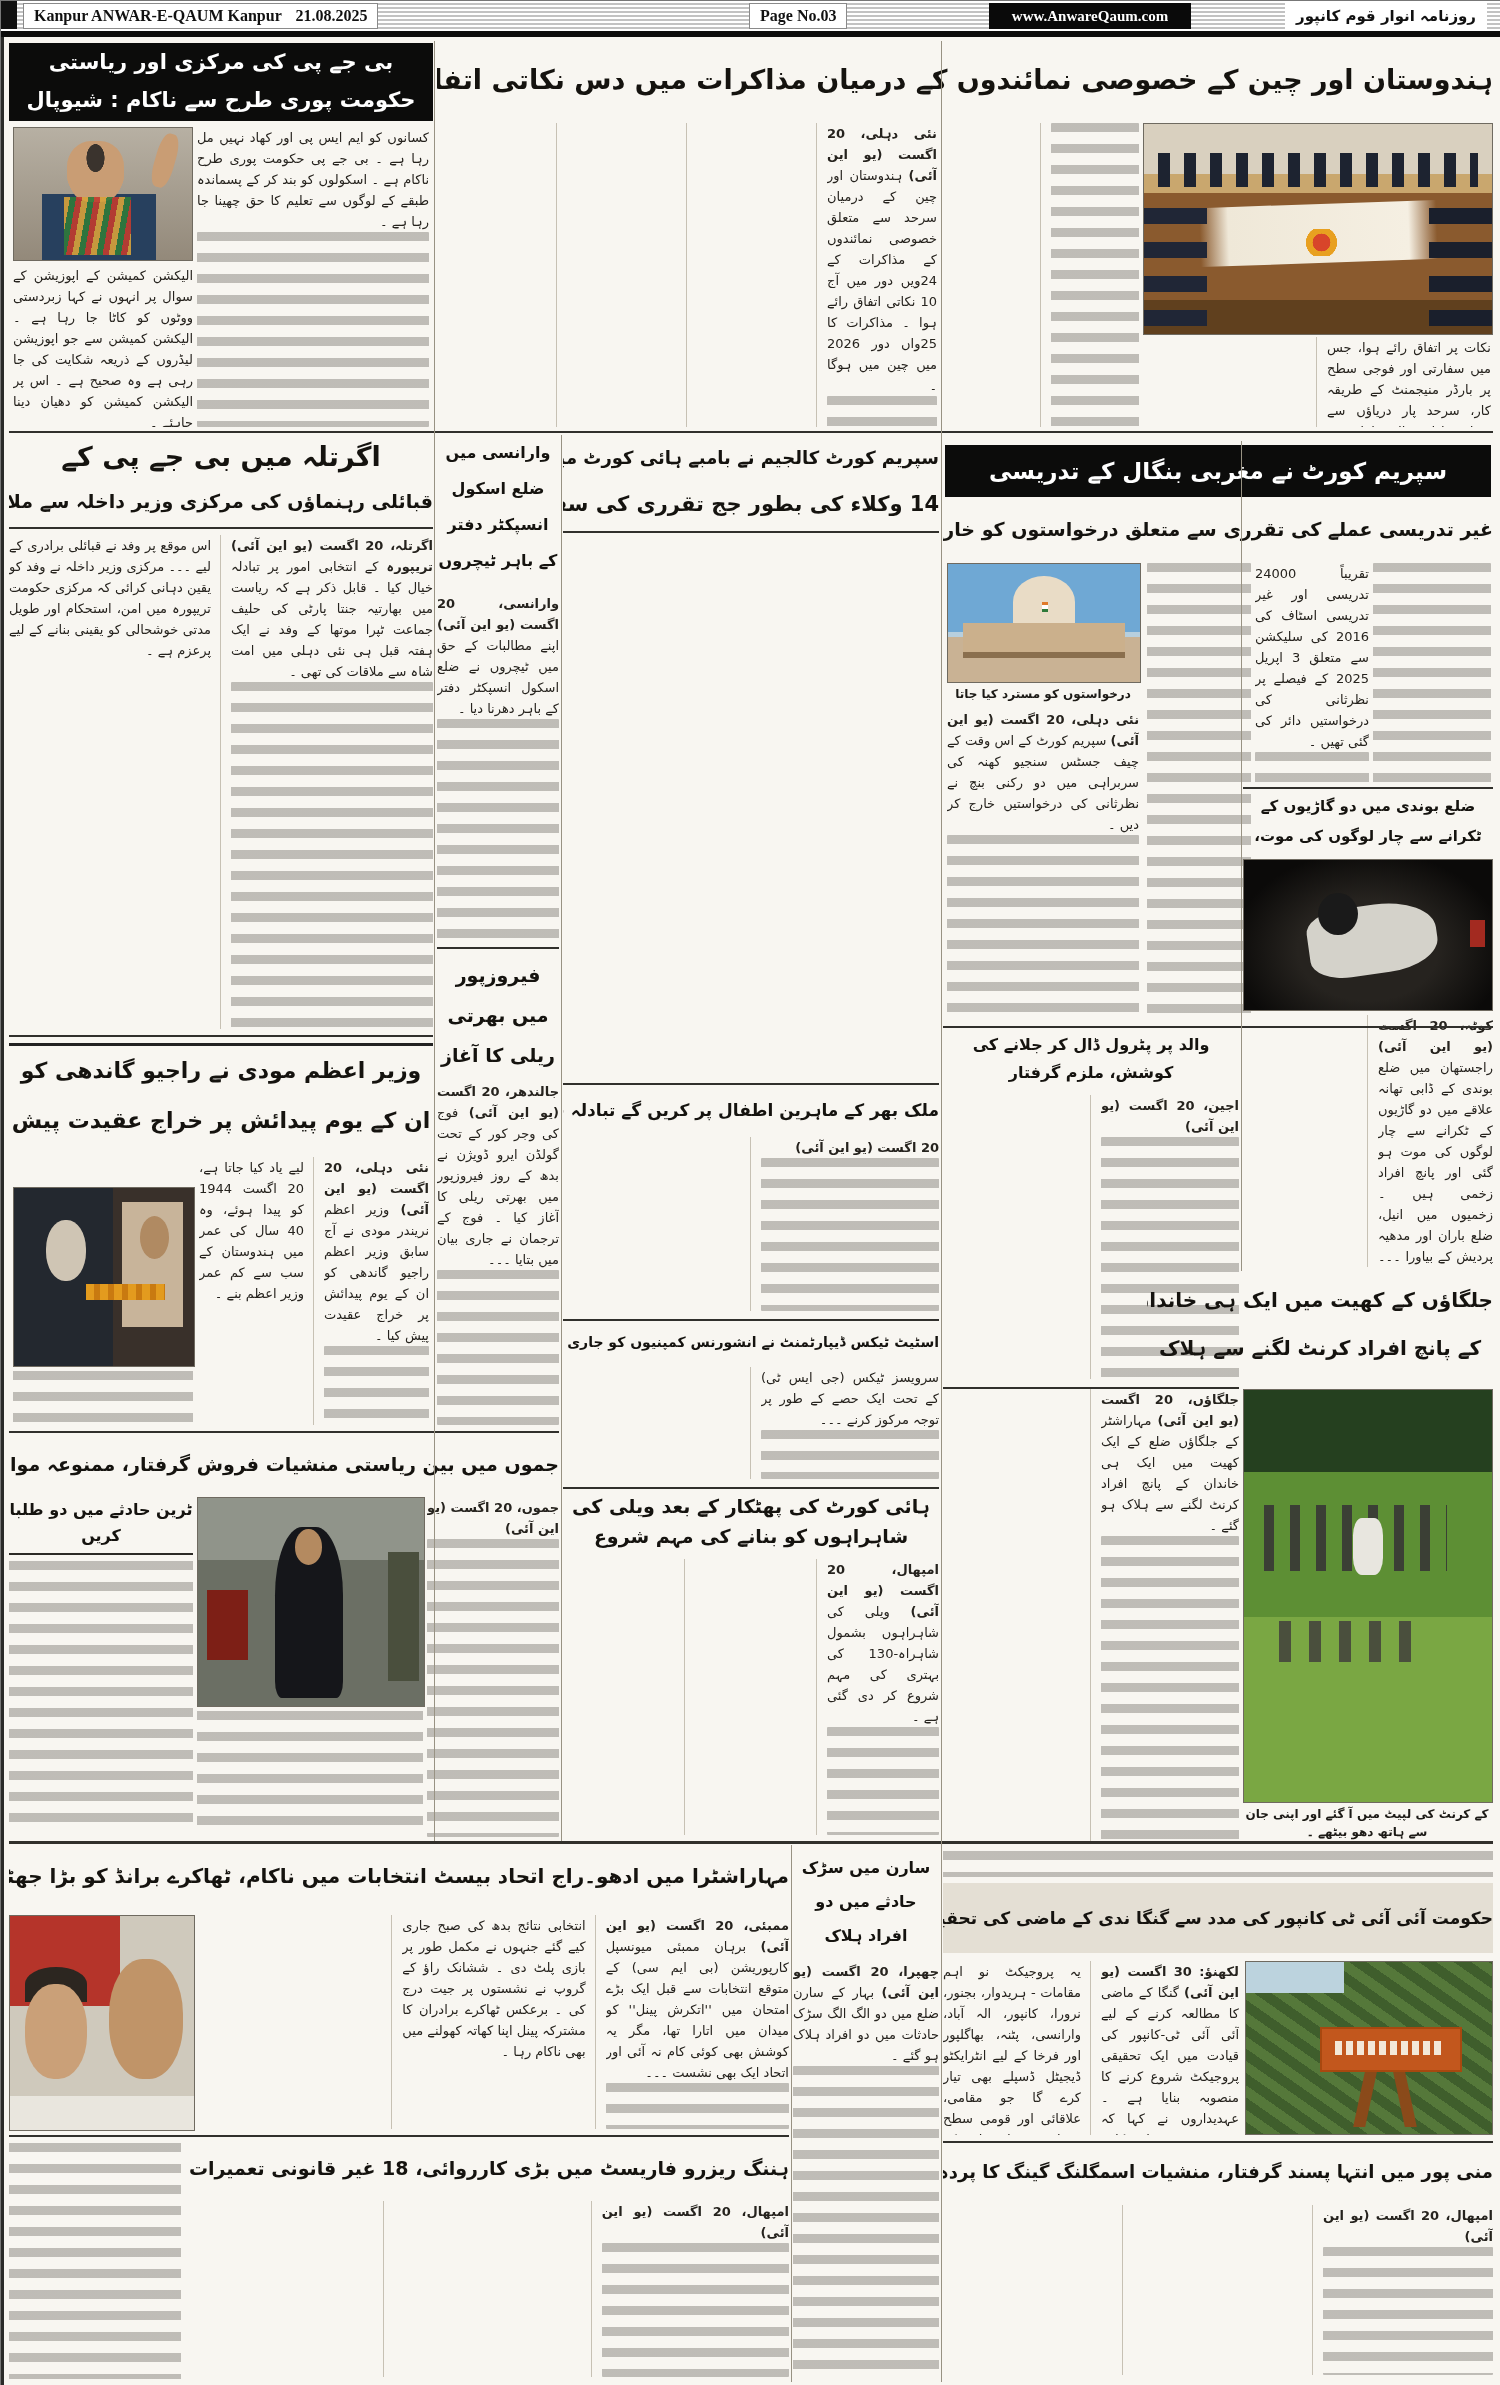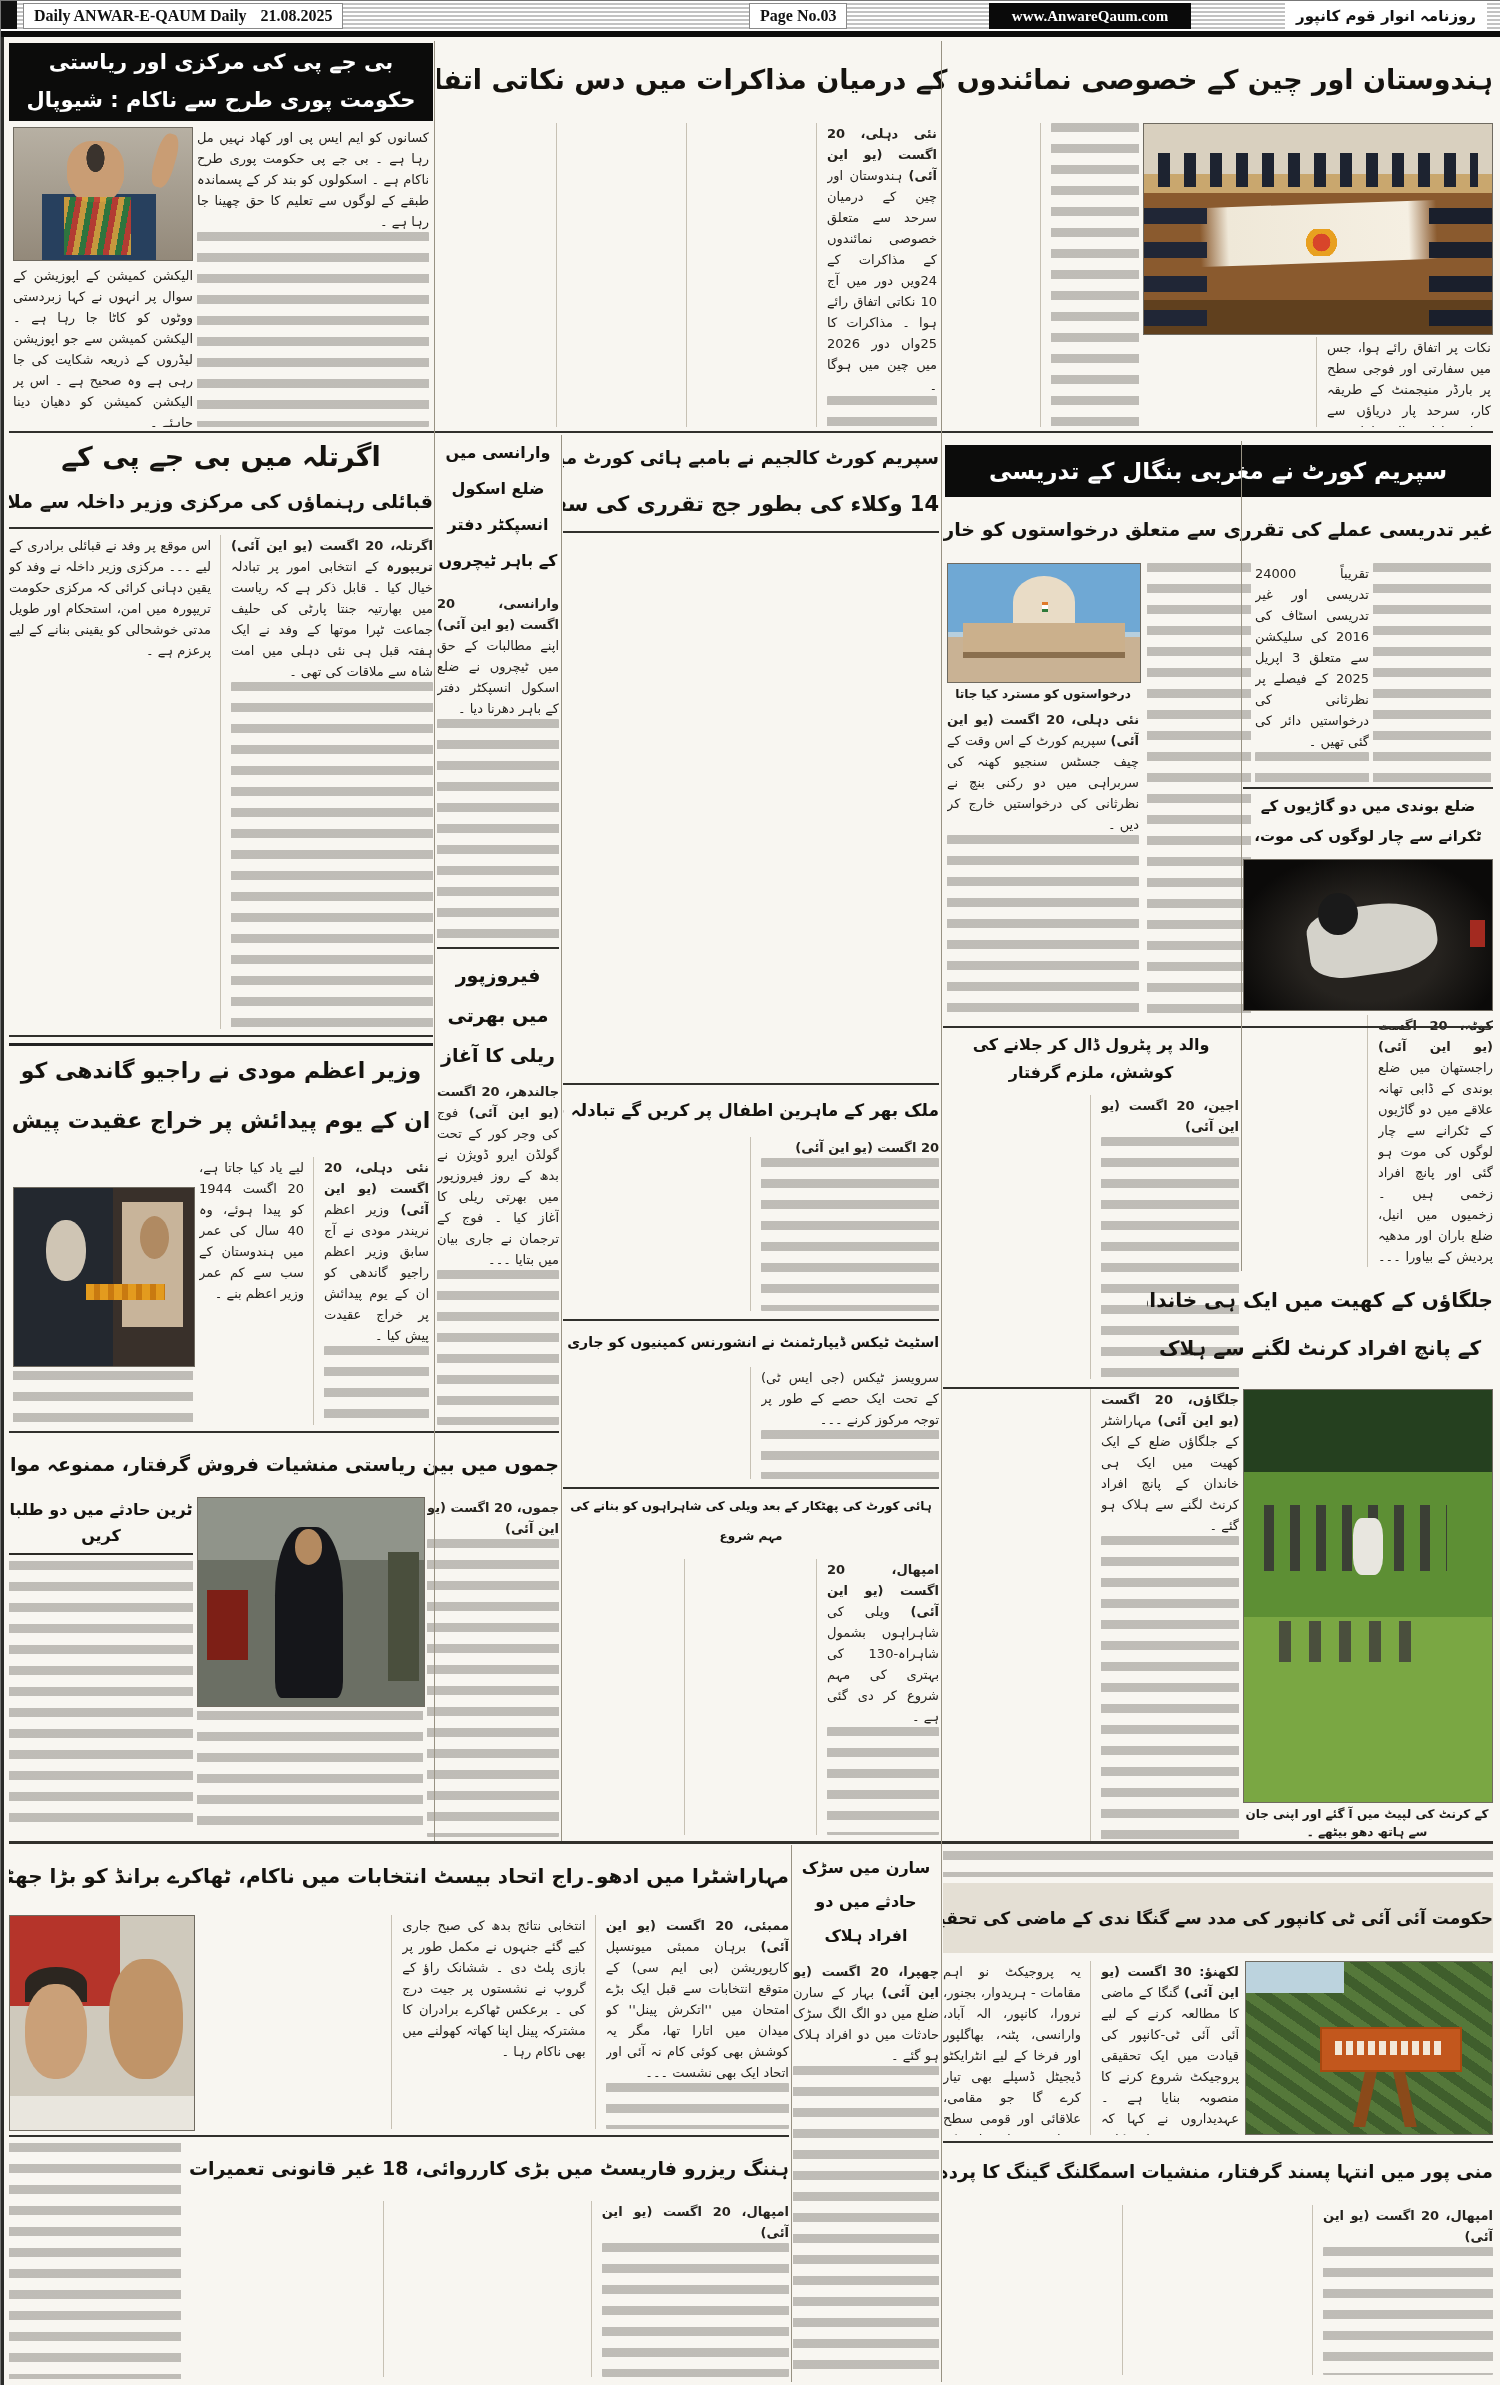--- a/index.html
+++ b/index.html
@@ -54,21 +54,21 @@
   .ph-iit{background:repeating-linear-gradient(35deg,#3f5e2c 0 10px,#55783a 10px 20px);}
 </style>
 </head>
 <body>
 
 <div class="page">
 
   <div class="hdr">
     <div class="hdr-corner"></div>
     <div class="hbox" style="left:22px;">
-      <span>Daily ANWAR-E-QAUM Daily</span>
+      <span>Kanpur ANWAR-E-QAUM Kanpur</span>
       <span style="margin-left:10px;">21.08.2025</span>
     </div>
     <div class="hbox" style="left:748px;font-family:Liberation Serif, serif;">Page No.03</div>
     <div class="hbox black-box" style="left:988px;width:180px;text-align:center;">www.AnwareQaum.com</div>
     <div class="hbox mast" style="right:14px;border-color:#fff;">روزنامہ  انوار قوم  کانپور</div>
   </div>
   <div class="topbar"></div>
   <div class="leftedge"></div>
 
   <div class="art" style="left:8px;top:42px;width:424px;height:388px;">
@@ -302,21 +302,21 @@
         <p class="txt">سرویسز ٹیکس (جی ایس ٹی) کے تحت ایک حصے کے طور پر توجہ مرکوز کرنے ۔۔۔</p>
         <div class="greek"></div>
       </div>
       <div class="col">
           <div class="greek"></div>
         </div>
     </div>
   </div>
 
   <div class="art" style="left:562px;top:1488px;width:376px;height:352px;">
-    <div class="hl wrap abs" style="left:0;top:2px;width:376px;height:62px;font-size:12px;line-height:30px;">ہائی کورٹ کی پھٹکار کے بعد ویلی کی شاہراہوں کو بنانے کی مہم شروع</div>
+    <div class="hl wrap abs" style="left:0;top:2px;width:376px;height:62px;font-size:19px;line-height:30px;">ہائی کورٹ کی پھٹکار کے بعد ویلی کی شاہراہوں کو بنانے کی مہم شروع</div>
     <div class="cols" dir="rtl" style="left:0;top:70px;width:376px;height:276px;">
       <div class="col">
         <p class="txt"><span class="dl">امپھال، 20 اگست (یو این آئی)</span> <span>ویلی کی شاہراہوں بشمول شاہراہ-130 کی بہتری کی مہم شروع کر دی گئی ہے ۔</span></p>
         <div class="greek"></div>
       </div>
       <div class="col">
           <div class="greek"></div>
         </div>
       <div class="col">
           <div class="greek"></div>

